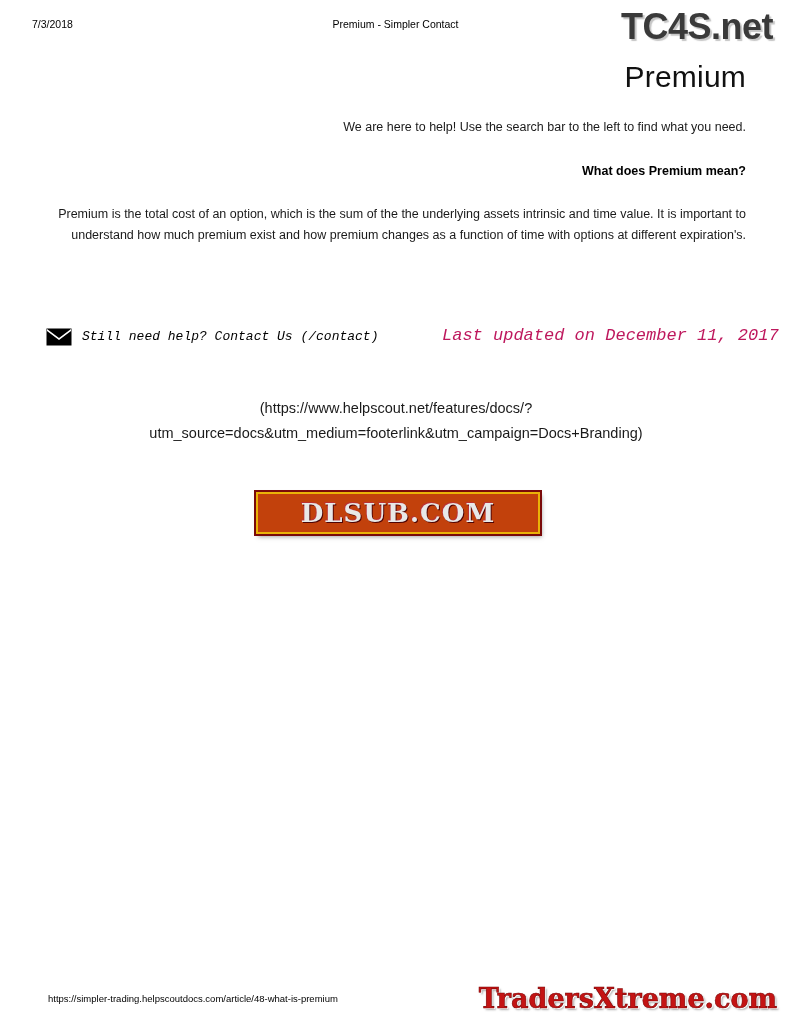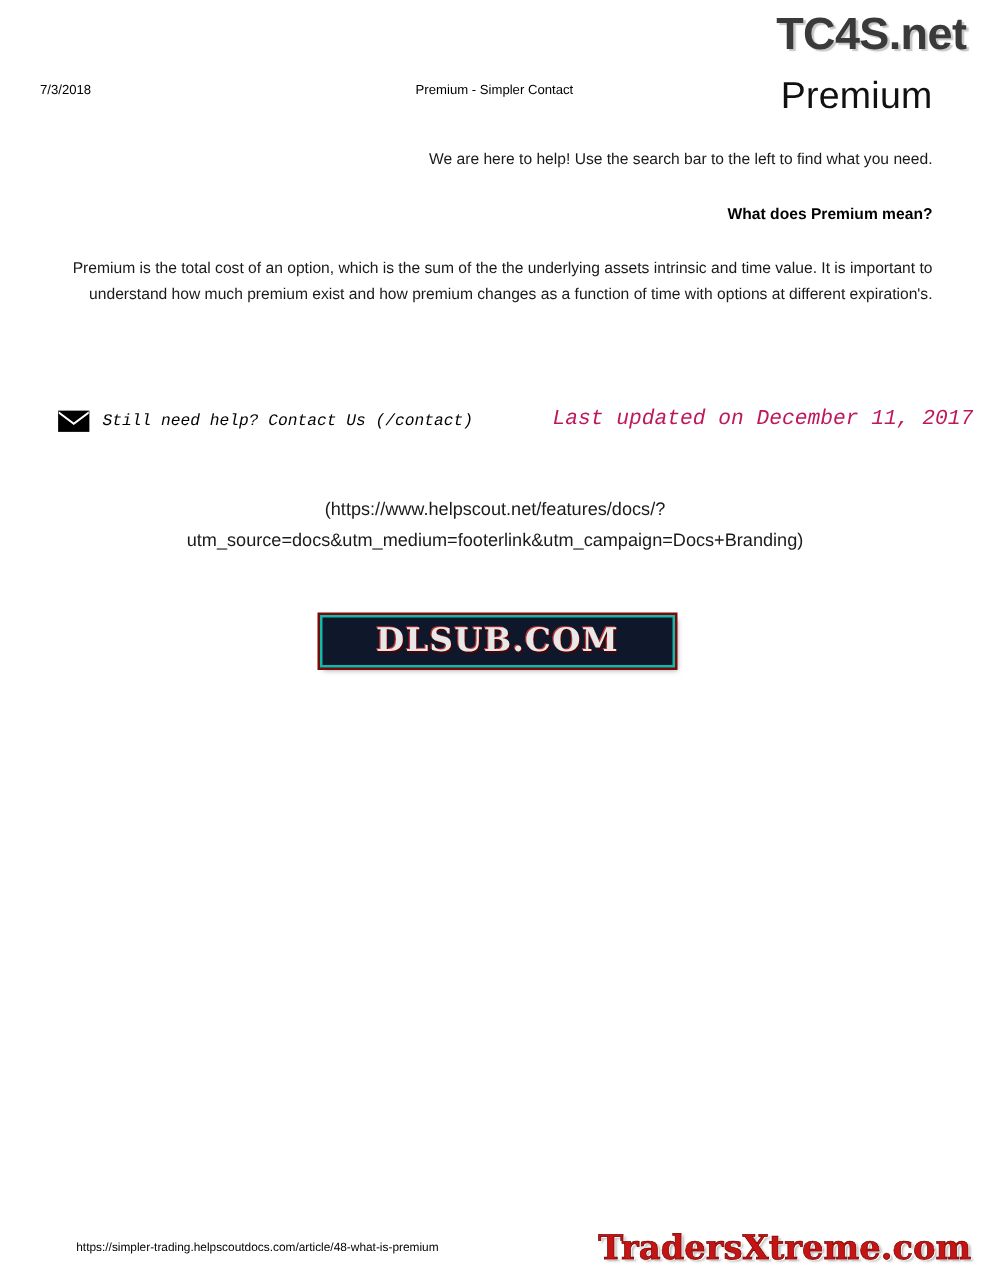--- a/index.html
+++ b/index.html
@@ -18,21 +18,20 @@
 
   
   .print-header {
     position: absolute;
     top: 18px;
     left: 0;
     width: 707px;
     height: 16px;
     font-size: 10.5px;
     color: #000;
-    margin-top: 48px;
   }
   .print-header .date {
     position: absolute;
     left: 32px;
     top: 0;
   }
   .print-header .doc-title {
     position: absolute;
     left: 0;
     top: 0;
@@ -136,40 +135,40 @@
     color: #1a1a1a;
   }
 
   
   .wm-dlsub {
     position: absolute;
     left: 256px;
     top: 492px;
     width: 280px;
     height: 38px;
-    border: 2px solid #14b8a6;
-    background: #0f172a;
+    border: 2px solid #eab308;
+    background: #c2410c;
     box-shadow: 0 0 0 2px #7a0a0a, 2px 3px 4px rgba(80,80,80,0.5);
     display: flex;
     align-items: center;
     justify-content: center;
   }
   .wm-dlsub span {
     font-family: "DejaVu Serif", serif;
     font-weight: bold;
     font-size: 26px;
     letter-spacing: 1px;
     color: #e8e8e8;
     text-shadow: 1px 1px 0 #4d0404, -1px -1px 0 #b33;
   }
 
   
   .print-footer-url {
     position: absolute;
-    left: 37px;
+    left: 24px;
     bottom: 20px;
     font-size: 9.5px;
     color: #000;
     padding-left: 24px;
   }
 
   
   .wm-traders {
     position: absolute;
     right: 14px;

